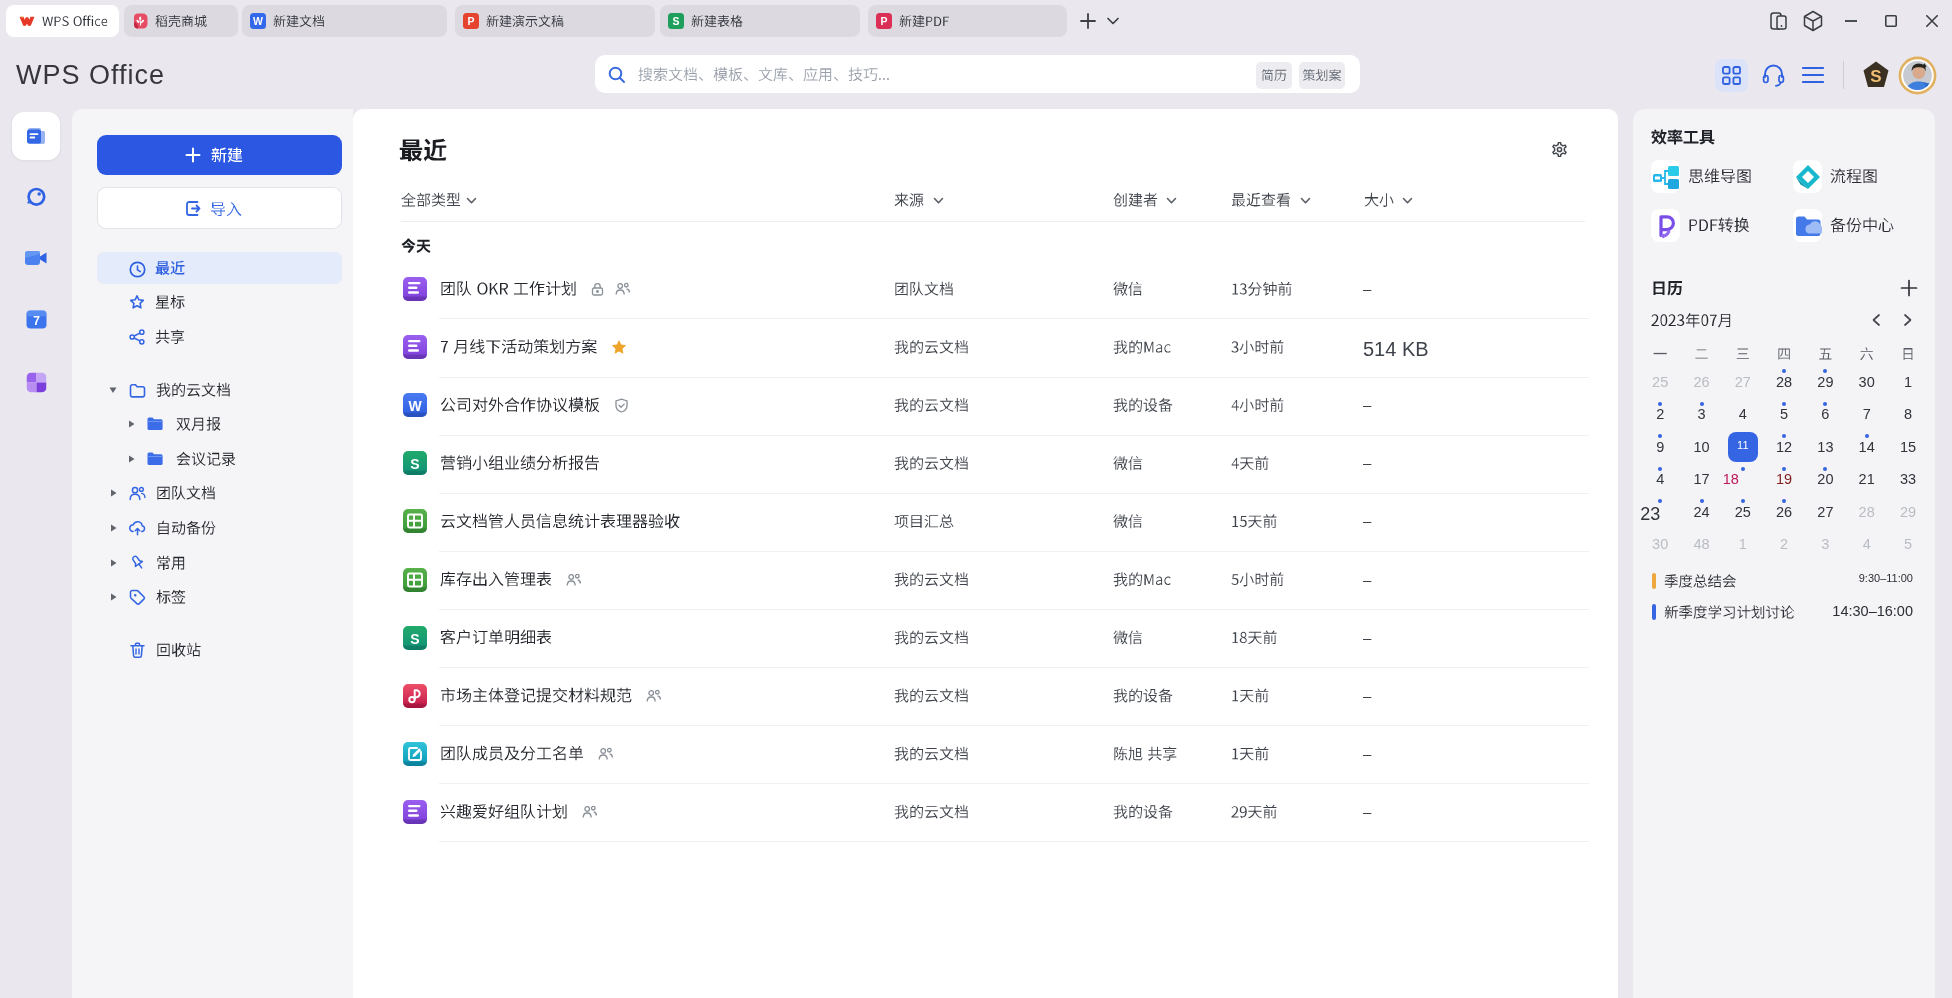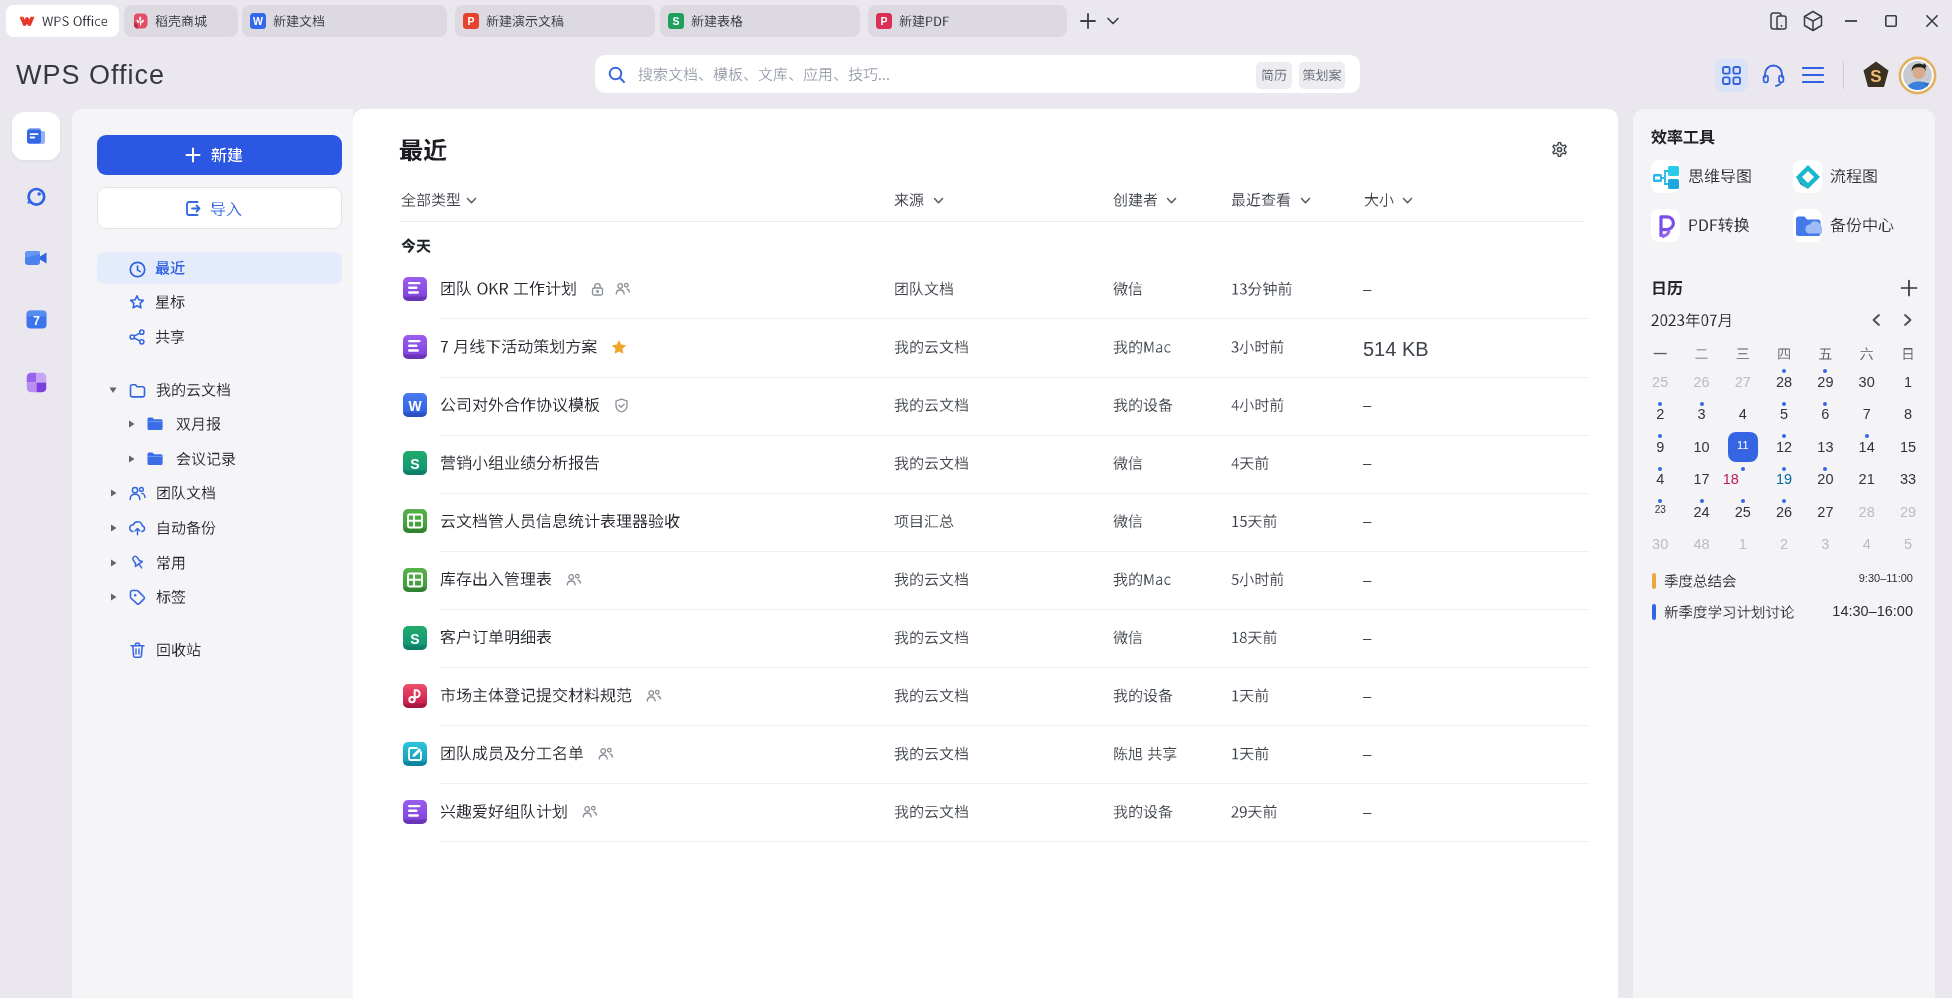--- a/index.html
+++ b/index.html
@@ -520,25 +520,25 @@
     <div style="position:absolute;left:1640.2px;top:438.5px;width:40px;text-align:center;font-size:14.5px;color:#30343b">9</div>
     <div style="position:absolute;left:1681.5px;top:438.5px;width:40px;text-align:center;font-size:14.5px;color:#30343b">10</div>
     <div style="position:absolute;left:1722.8px;top:438.5px;width:40px;text-align:center;font-size:11px;color:#ffffff">11</div>
     <div style="position:absolute;left:1764.1px;top:438.5px;width:40px;text-align:center;font-size:14.5px;color:#30343b">12</div>
     <div style="position:absolute;left:1805.4px;top:438.5px;width:40px;text-align:center;font-size:14.5px;color:#30343b">13</div>
     <div style="position:absolute;left:1846.7px;top:438.5px;width:40px;text-align:center;font-size:14.5px;color:#30343b">14</div>
     <div style="position:absolute;left:1888.0px;top:438.5px;width:40px;text-align:center;font-size:14.5px;color:#30343b">15</div>
     <div style="position:absolute;left:1640.2px;top:471.0px;width:40px;text-align:center;font-size:14.5px;color:#30343b">4</div>
     <div style="position:absolute;left:1681.5px;top:471.0px;width:40px;text-align:center;font-size:14.5px;color:#30343b">17</div>
     <div style="position:absolute;left:1722.8px;top:471.0px;width:40px;text-align:left;font-size:14.5px;color:#be185d">18</div>
-    <div style="position:absolute;left:1764.1px;top:471.0px;width:40px;text-align:center;font-size:14.5px;color:#0369a1">19</div>
+    <div style="position:absolute;left:1764.1px;top:471.0px;width:40px;text-align:center;font-size:14.5px;color:#7f1d1d">19</div>
     <div style="position:absolute;left:1805.4px;top:471.0px;width:40px;text-align:center;font-size:14.5px;color:#30343b">20</div>
     <div style="position:absolute;left:1846.7px;top:471.0px;width:40px;text-align:center;font-size:14.5px;color:#30343b">21</div>
     <div style="position:absolute;left:1888.0px;top:471.0px;width:40px;text-align:center;font-size:14.5px;color:#30343b">33</div>
-    <div style="position:absolute;left:1640.2px;top:503.5px;width:40px;text-align:center;font-size:10px;color:#30343b">23</div>
+    <div style="position:absolute;left:1640.2px;top:503.5px;width:40px;text-align:left;font-size:18px;color:#30343b">23</div>
     <div style="position:absolute;left:1681.5px;top:503.5px;width:40px;text-align:center;font-size:14.5px;color:#30343b">24</div>
     <div style="position:absolute;left:1722.8px;top:503.5px;width:40px;text-align:center;font-size:14.5px;color:#30343b">25</div>
     <div style="position:absolute;left:1764.1px;top:503.5px;width:40px;text-align:center;font-size:14.5px;color:#30343b">26</div>
     <div style="position:absolute;left:1805.4px;top:503.5px;width:40px;text-align:center;font-size:14.5px;color:#30343b">27</div>
     <div style="position:absolute;left:1846.7px;top:503.5px;width:40px;text-align:center;font-size:14.5px;color:#b9bdc4">28</div>
     <div style="position:absolute;left:1888.0px;top:503.5px;width:40px;text-align:center;font-size:14.5px;color:#b9bdc4">29</div>
     <div style="position:absolute;left:1640.2px;top:536.0px;width:40px;text-align:center;font-size:14.5px;color:#b9bdc4">30</div>
     <div style="position:absolute;left:1681.5px;top:536.0px;width:40px;text-align:center;font-size:14.5px;color:#b9bdc4">48</div>
     <div style="position:absolute;left:1722.8px;top:536.0px;width:40px;text-align:center;font-size:14.5px;color:#b9bdc4">1</div>
     <div style="position:absolute;left:1764.1px;top:536.0px;width:40px;text-align:center;font-size:14.5px;color:#b9bdc4">2</div>

